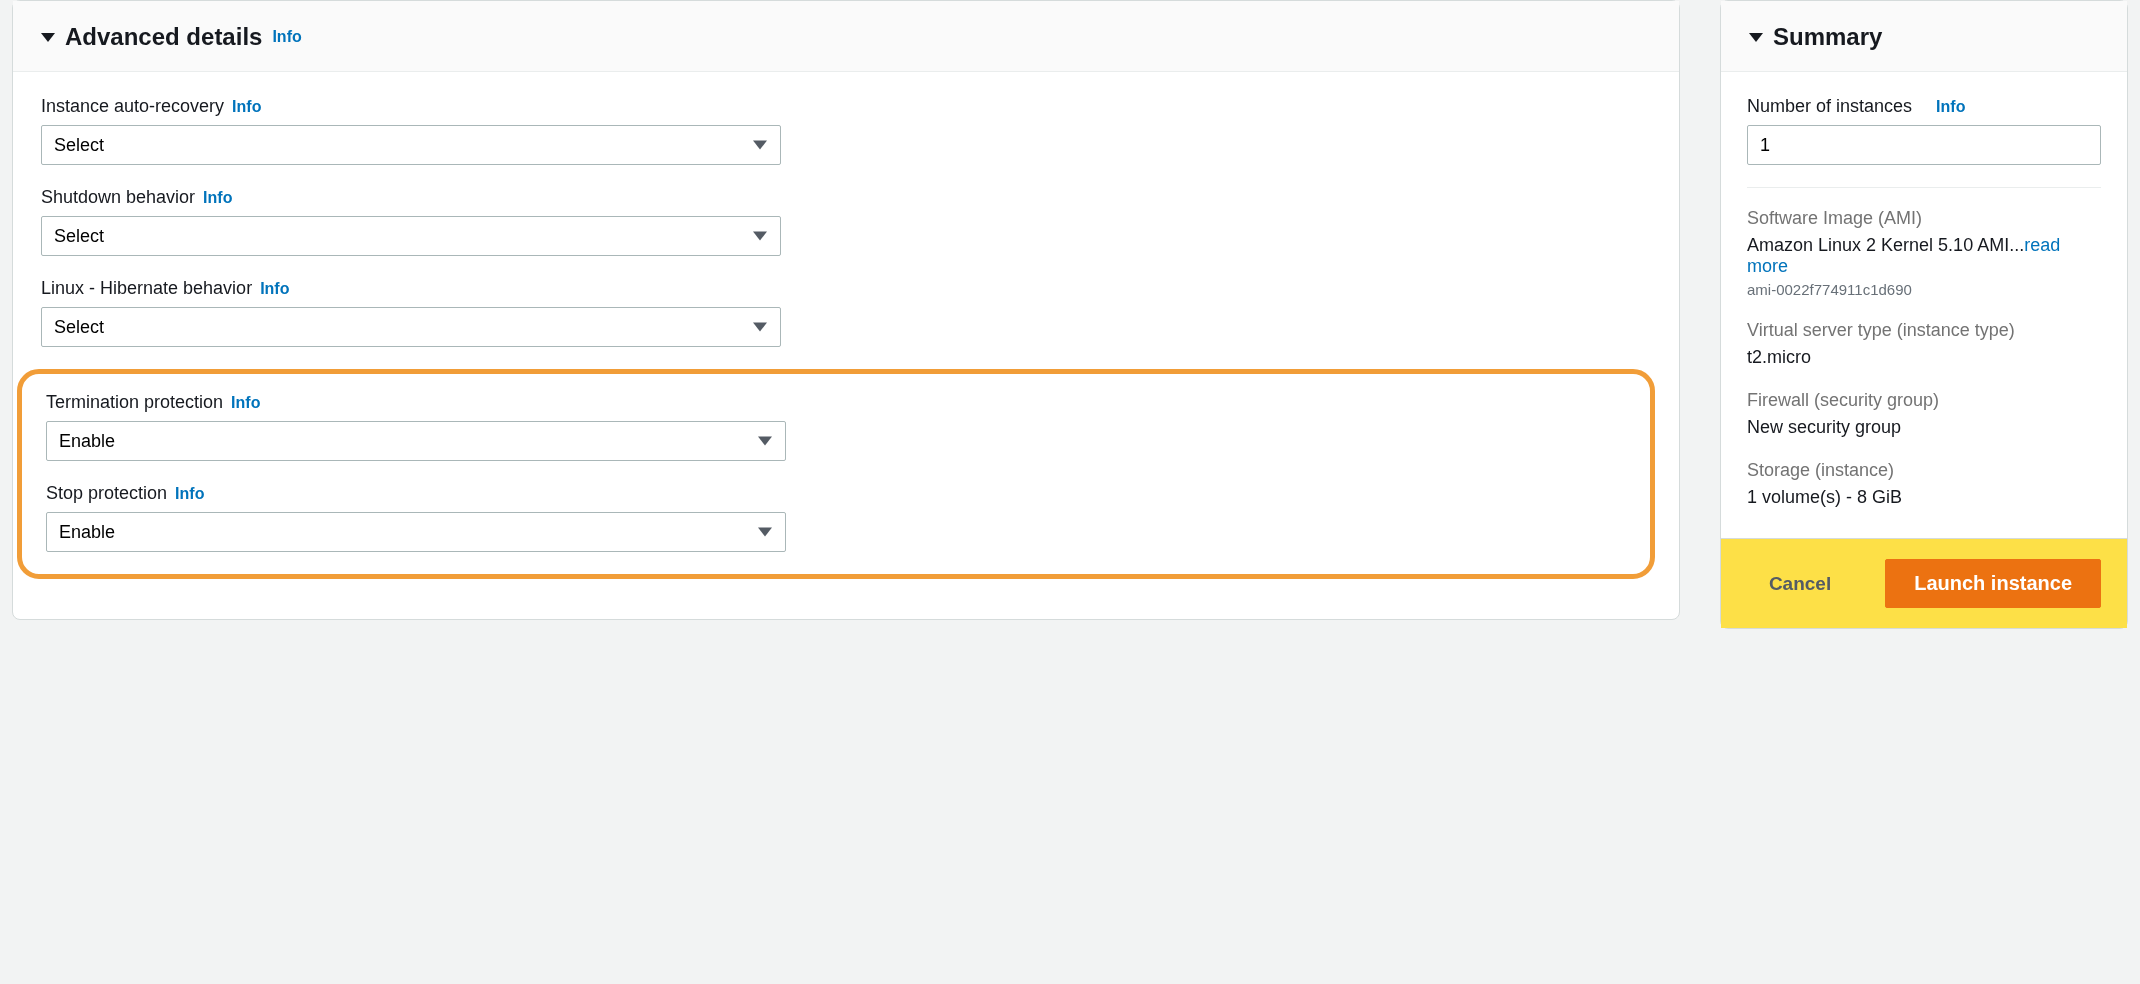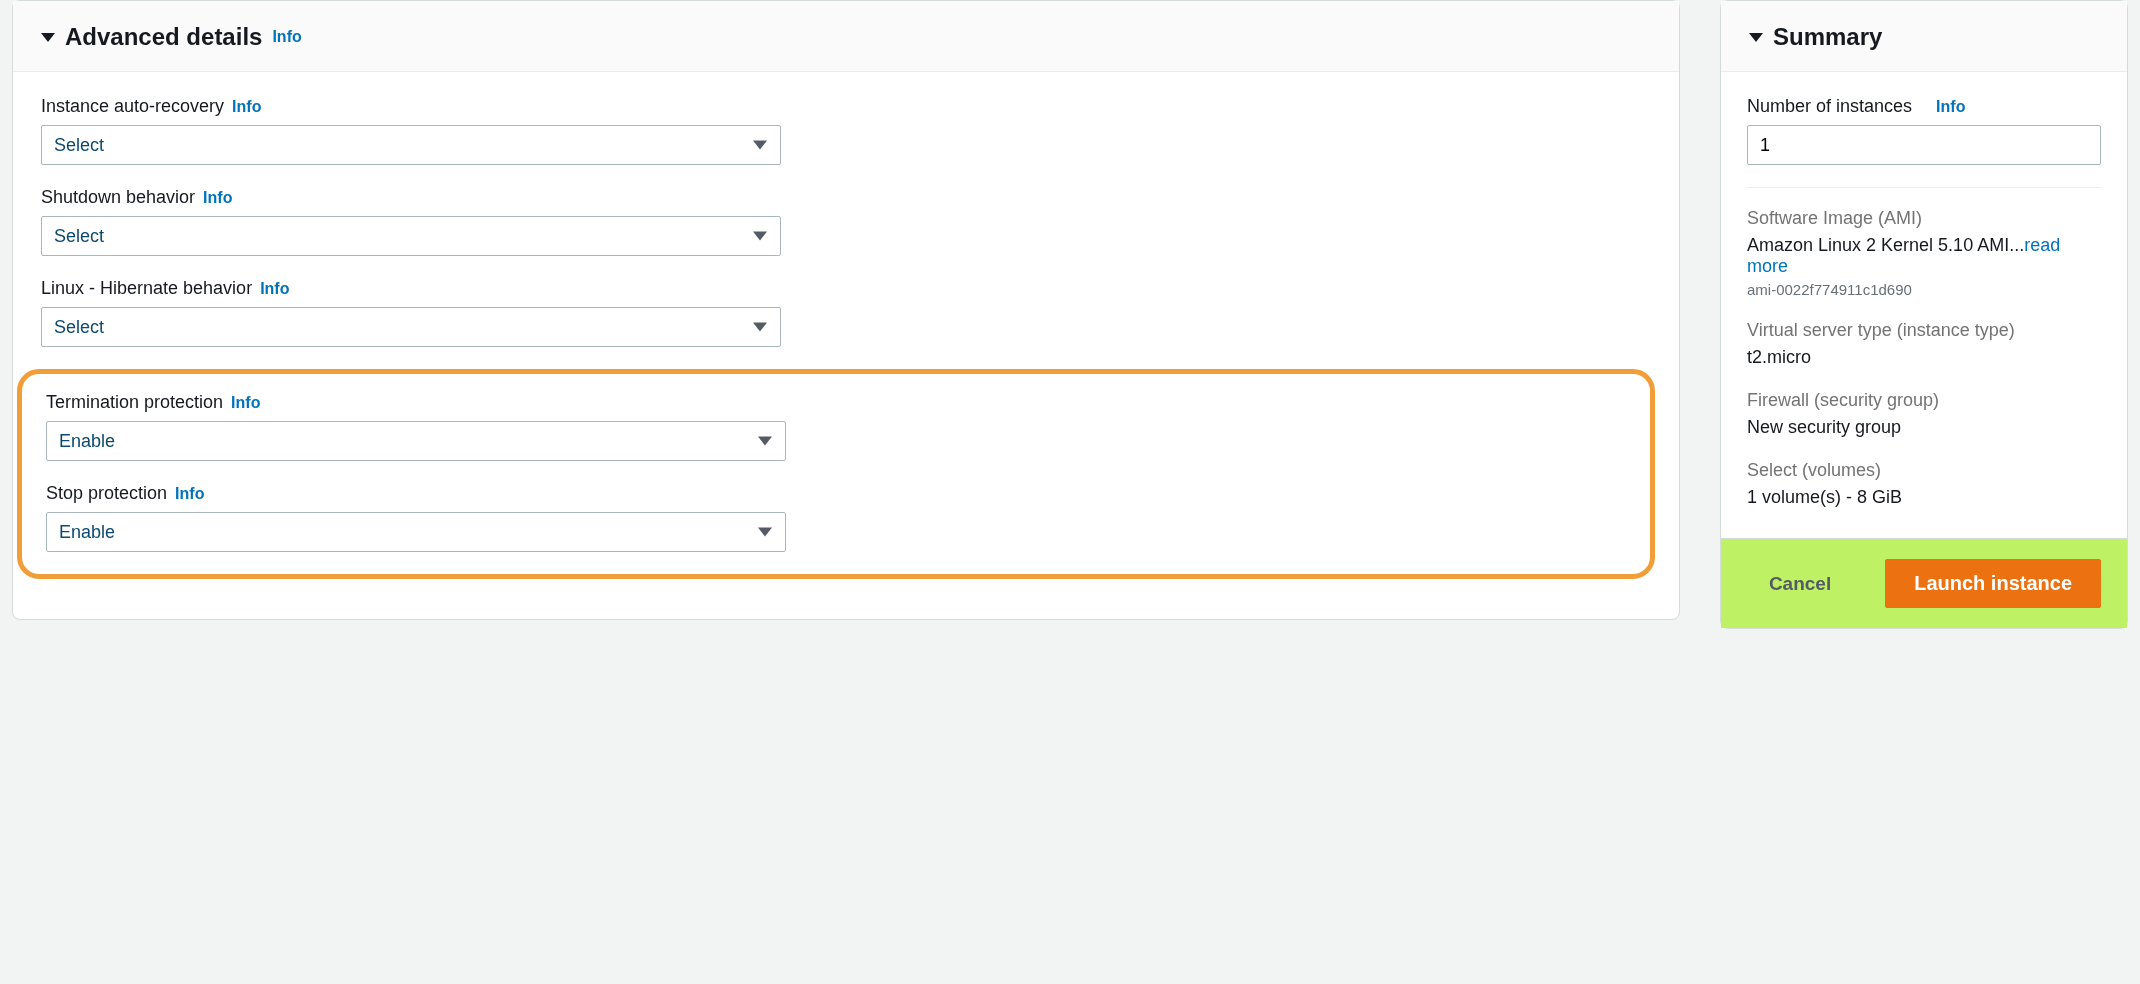--- a/index.html
+++ b/index.html
@@ -77,21 +77,21 @@
     position: relative;
     width: 740px;
     max-width: 100%;
   }
   .select-box .select-inner {
     border: 1px solid #aab7b8;
     border-radius: 2px;
     background: #fff;
     padding: 8px 40px 8px 12px;
     font-size: 18px;
-    color: #0c4a6e;
+    color: #000000;
     cursor: pointer;
     display: flex;
     align-items: center;
     height: 40px;
   }
   .select-box .select-caret {
     position: absolute;
     right: 14px;
     top: 50%;
     transform: translateY(-50%);
@@ -156,21 +156,21 @@
     color: #0073bb;
     cursor: pointer;
   }
   .summary-footer {
     border-top: 1px solid #d5dbdb;
     padding: 20px 26px;
     display: flex;
     justify-content: flex-end;
     align-items: center;
     gap: 50px;
-    background: #bef264;
+    background: #fde047;
   }
   .btn-cancel {
     background: none;
     border: none;
     font-size: 19px;
     font-weight: 700;
     color: #545b64;
     cursor: pointer;
     padding: 8px 4px;
   }
@@ -294,21 +294,21 @@
         <span class="summary-link">Virtual server type (instance type)</span>
         <div class="summary-value">t2.micro</div>
       </div>
 
       <div class="summary-section">
         <span class="summary-link">Firewall (security group)</span>
         <div class="summary-value">New security group</div>
       </div>
 
       <div class="summary-section">
-        <span class="summary-link">Select (volumes)</span>
+        <span class="summary-link">Storage (instance)</span>
         <div class="summary-value">1 volume(s) - 8 GiB</div>
       </div>
     </div>
     <div class="summary-footer">
       <button class="btn-cancel">Cancel</button>
       <button class="btn-primary">Launch instance</button>
     </div>
   </div>
 </div>
 

